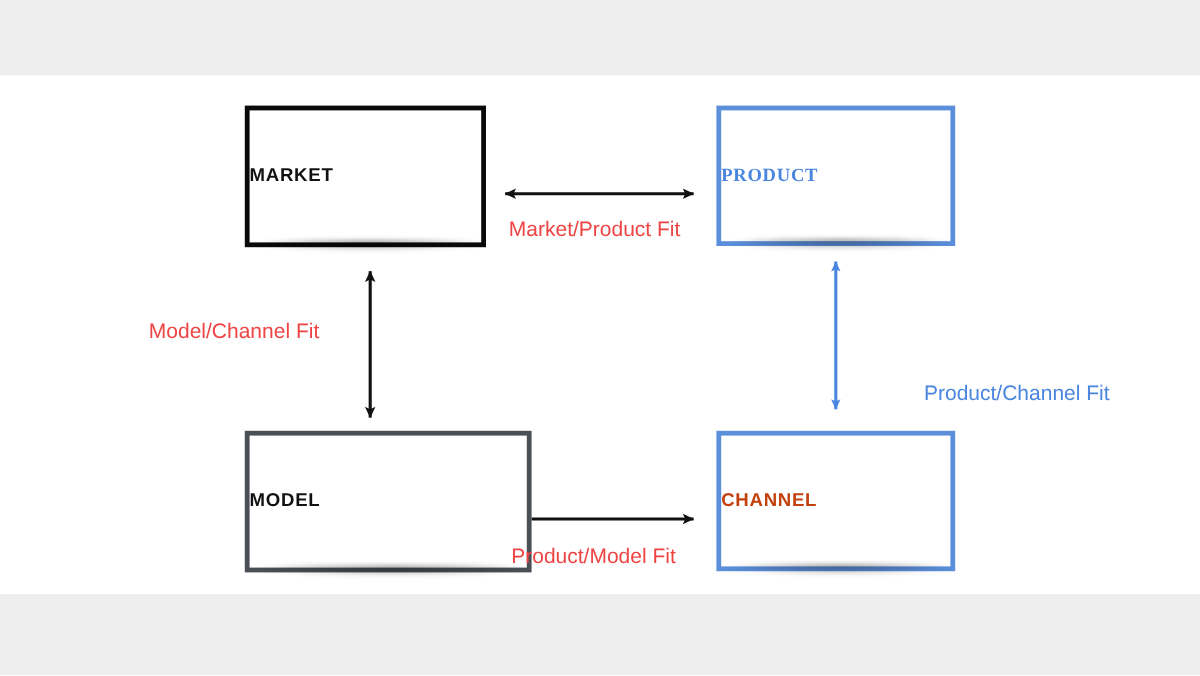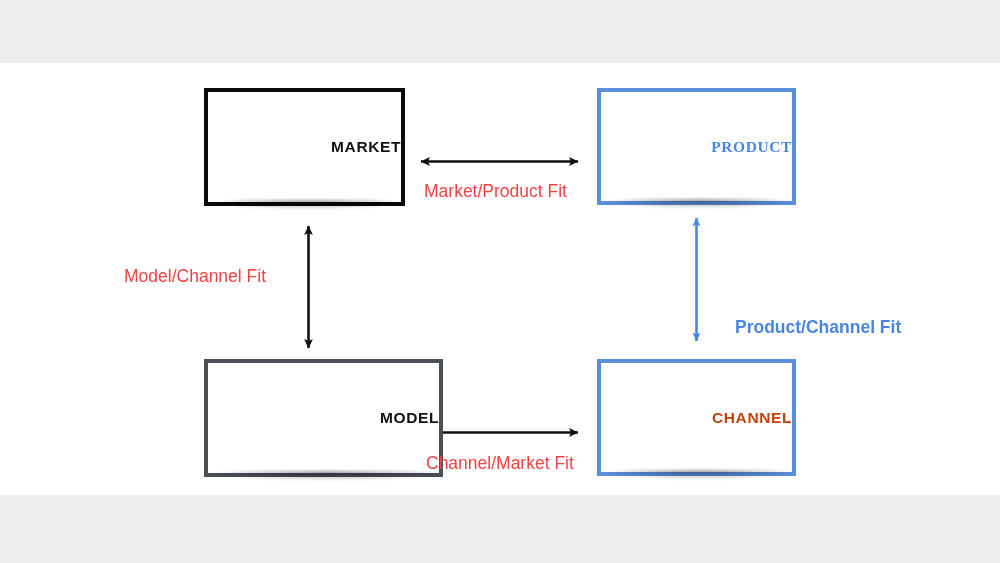--- a/index.html
+++ b/index.html
@@ -33,21 +33,21 @@
     background: #ffffff;
   }
 
   
   .node {
     position: absolute;
     box-sizing: border-box;
     background: #ffffff;
     display: flex;
     align-items: center;
-    justify-content: flex-end;
+    justify-content: flex-start;
   }
   .node .label {
     font-weight: bold;
     font-size: 15.5px;
     letter-spacing: 0.6px;
   }
   .node .shadow {
     position: absolute;
     left: 3px;
     right: -4px;
@@ -96,23 +96,23 @@
   .conn-label {
     position: absolute;
     white-space: nowrap;
     font-size: 17.5px;
     color: #ef4444;
   }
   #label-market-product { left: 424px; top: 118px; }
   #label-channel-model  { left: 426px; top: 390px; }
   #label-model-market   { left: 124px; top: 203px; }
   #label-product-channel {
-    left: 735px; top: 254px;
+    left: 770px; top: 254px;
     color: #4a86e0;
-    font-weight: bold;
+    font-weight: normal;
   }
 </style>
 </head>
 <body>
 
 <div id="canvas">
 
   <div class="band" id="band-top"></div>
   <div class="band" id="band-bottom"></div>
 
@@ -158,20 +158,20 @@
       <span class="shadow"></span>
     </div>
 
     <div class="node" id="node-channel">
       <span class="label">CHANNEL</span>
       <span class="shadow"></span>
     </div>
 
     <div class="conn-label" id="label-market-product">Market/Product Fit</div>
 
-    <div class="conn-label" id="label-channel-model">Channel/Market Fit</div>
+    <div class="conn-label" id="label-channel-model">Product/Model Fit</div>
 
     <div class="conn-label" id="label-model-market">Model/Channel Fit</div>
 
     <div class="conn-label" id="label-product-channel">Product/Channel Fit</div>
 
   </div>
 </div>
 
 </body></html>

